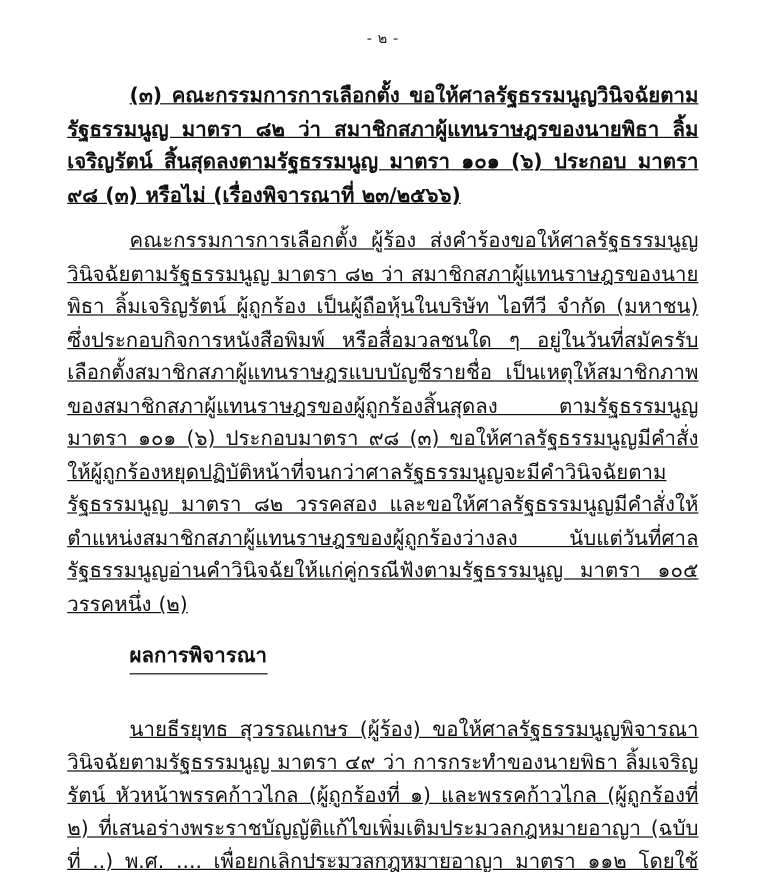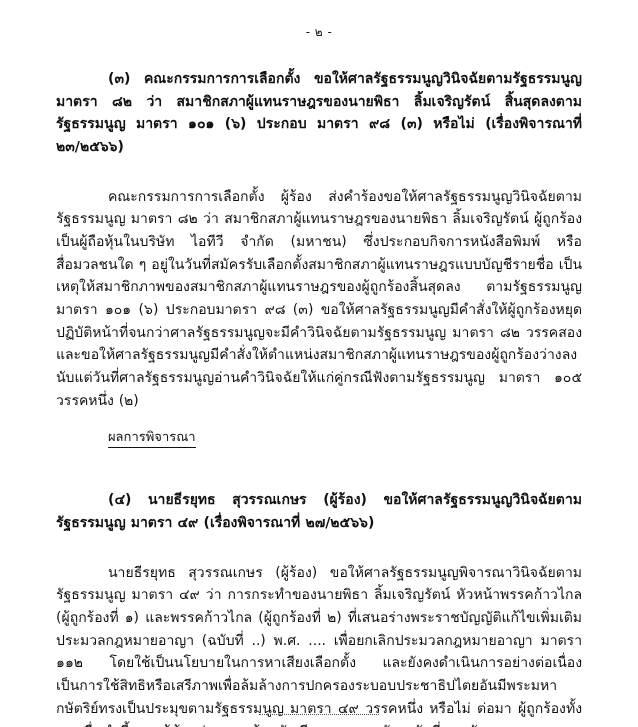--- a/index.html
+++ b/index.html
@@ -22,45 +22,47 @@
     padding: 22px 56px 0 56px;
   }
   .page-number {
     text-align: center;
     font-size: 12px;
     letter-spacing: 0.5px;
     margin: 0 0 26px 0;
     color: #1a1a1a;
   }
   .para {
-    font-size: 14px;
+    font-size: 17px;
     line-height: 1.62;
     text-align: justify;
     text-justify: inter-word;
-    margin: 16px 0 2px 0;
+    margin: 0 0 2px 0;
     color: #111111;
     word-spacing: 0.3px;
+    text-decoration: underline;
   }
   .para.indent {
     text-indent: 52px;
   }
   .para.bold {
     font-weight: bold;
   }
   .gap-sm { height: 9px; }
   .gap-md { height: 13px; }
   .gap-lg { height: 15px; }
   .heading-underline {
     display: inline-block;
-    font-size: 13px;
+    font-size: 17px;
     line-height: 1.62;
     border-bottom: 1px solid #111111;
     padding-bottom: 0px;
     margin-left: 52px;
     color: #111111;
+    font-weight: bold;
   }
   .section-head {
     font-size: 11.3px;
     line-height: 1.62;
     text-align: justify;
     margin: 0;
     color: #111111;
   }
   .bottom-rule {
     position: absolute;
@@ -88,21 +90,20 @@
 
   <div class="section-head">
     <span class="heading-underline">ผลการพิจารณา</span>
   </div>
 
   <div class="gap-sm"></div>
 
 
   <div class="gap-lg"></div>
 
-  <p class="para indent bold">(๔) นายธีรยุทธ สุวรรณเกษร (ผู้ร้อง) ขอให้ศาลรัฐธรรมนูญวินิจฉัยตามรัฐธรรมนูญ มาตรา ๔๙ (เรื่องพิจารณาที่ ๒๗/๒๕๖๖)</p>
 
   <div class="gap-sm"></div>
 
   <p class="para indent">นายธีรยุทธ สุวรรณเกษร (ผู้ร้อง) ขอให้ศาลรัฐธรรมนูญพิจารณาวินิจฉัยตามรัฐธรรมนูญ มาตรา ๔๙ ว่า การกระทำของนายพิธา ลิ้มเจริญรัตน์ หัวหน้าพรรคก้าวไกล (ผู้ถูกร้องที่ ๑) และพรรคก้าวไกล (ผู้ถูกร้องที่ ๒) ที่เสนอร่างพระราชบัญญัติแก้ไขเพิ่มเติมประมวลกฎหมายอาญา (ฉบับที่ ..) พ.ศ. .... เพื่อยกเลิกประมวลกฎหมายอาญา มาตรา ๑๑๒ โดยใช้เป็นนโยบายในการหาเสียงเลือกตั้ง และยังคงดำเนินการอย่างต่อเนื่องเป็นการใช้สิทธิหรือเสรีภาพเพื่อล้มล้างการปกครองระบอบประชาธิปไตยอันมีพระมหากษัตริย์ทรงเป็นประมุขตามรัฐธรรมนูญ มาตรา ๔๙ วรรคหนึ่ง หรือไม่ ต่อมา ผู้ถูกร้องทั้งสอง ยื่นคำชี้แจงแก้ข้อกล่าวหา พร้อมบัญชีระบุพยาน ฉบับลงวันที่ ๒๖ กันยายน ๒๕๖๖</p>
 
   <div class="gap-md"></div>
 
   <div class="section-head">
     <span class="heading-underline">ผลการพิจารณา</span>
   </div>

